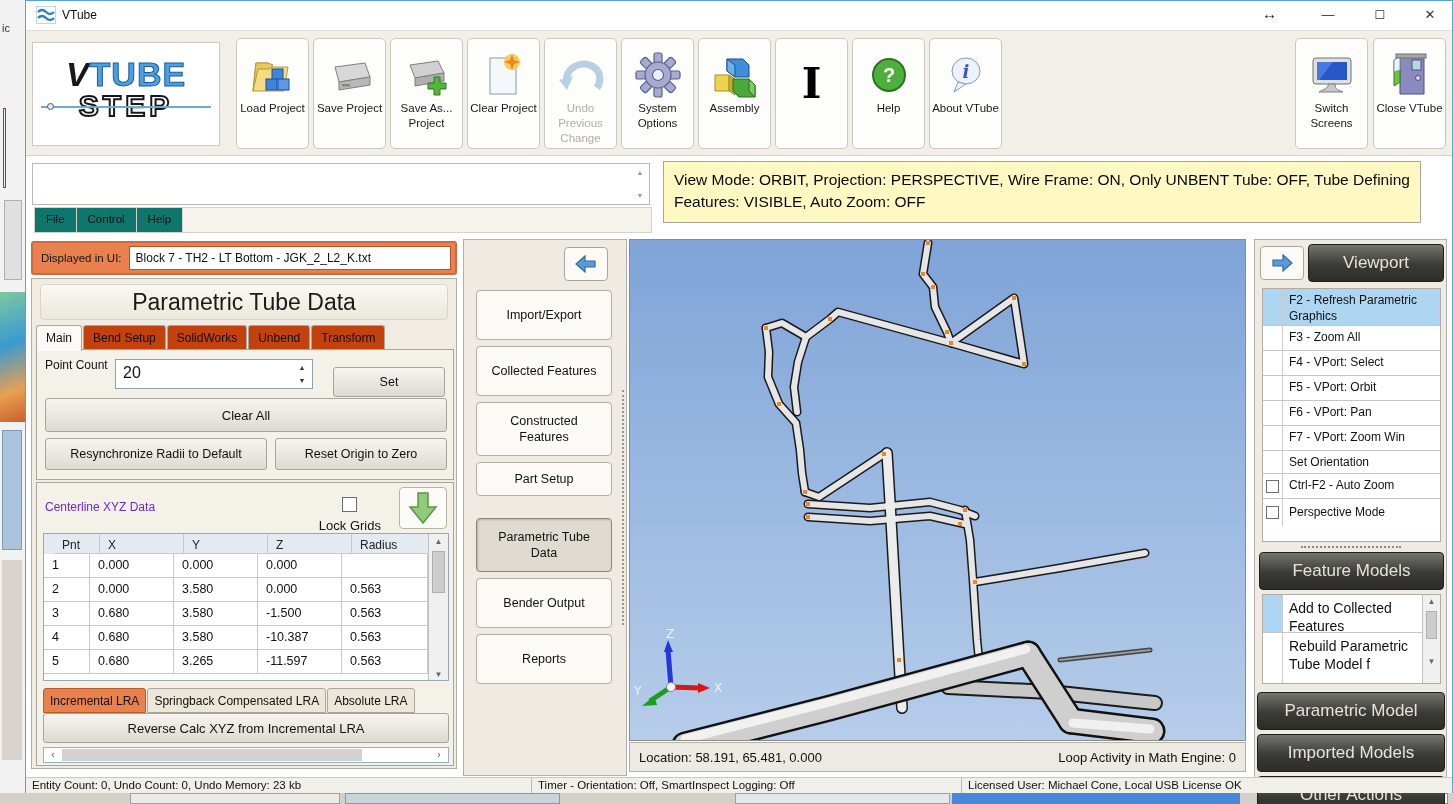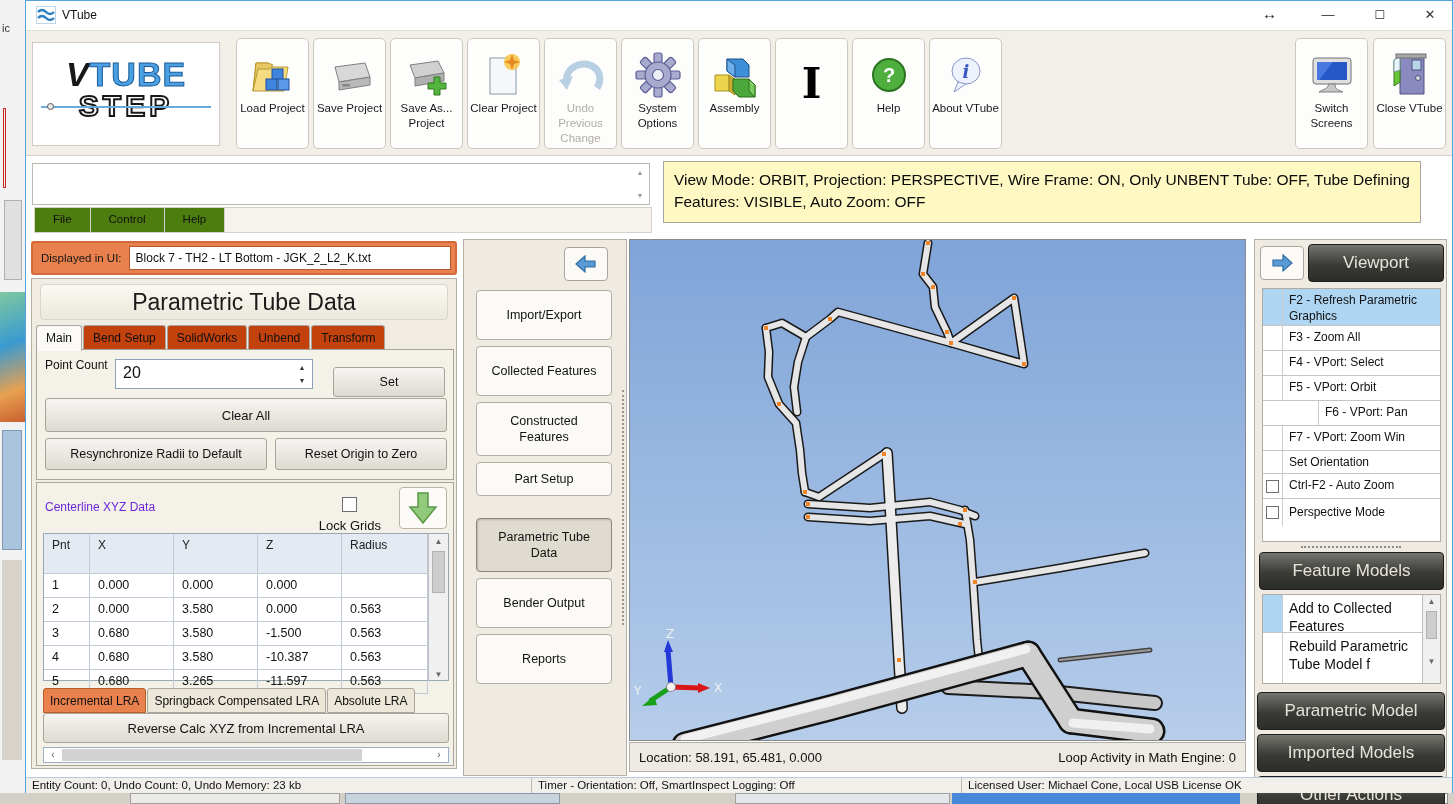--- a/index.html
+++ b/index.html
@@ -55,21 +55,21 @@
   .tbtn .ic { height:52px; display:flex; align-items:center; justify-content:center; }
   .tbtn .lb { font-size:11.5px; color:#1a1a1a; text-align:center; line-height:1.3; }
   .tbtn.disabled .lb { color:#b2aea6; }
   .ibeam-glyph { font-family:"DejaVu Serif", serif; font-size:42px; font-weight:bold; color:#000; line-height:1; }
 
   
   .mini-edit { position:absolute; left:6px; top:162px; width:618px; height:42px; background:#fff; border:1px solid #bdb9b1; }
   .mini-edit .spin { position:absolute; right:2px; top:2px; width:14px; height:36px; font-size:7px; color:#999;
                      display:flex; flex-direction:column; justify-content:space-between; align-items:center; padding:3px 0; }
   .menubar { position:absolute; left:8px; top:206px; width:618px; height:26px; background:#f6f3ec; border:1px solid #d6d2ca; display:flex; }
-  .menu-item { padding:5px 18px; font-size:11.5px; color:#111; border-right:1px solid #d6d2ca; background:#4d7c0f; cursor:default; }
+  .menu-item { padding:5px 11px; font-size:11.5px; color:#111; border-right:1px solid #d6d2ca; background:#0f766e; cursor:default; }
 
   
   .info-panel { position:absolute; left:637px; top:160px; width:758px; height:62px; background:#fef9c3;
                 border:1px solid #a9a59d; padding:7px 10px; font-size:15.5px; color:#0a0a0a; line-height:1.45; }
 
   
   .dui-banner { position:absolute; left:5px; top:240px; width:426px; height:34px; background:#e8814e;
                 border:2px solid #d2693a; border-radius:3px; display:flex; align-items:center; padding:0 4px 0 8px; }
   .dui-banner .lbl { font-size:11.5px; color:#141414; white-space:nowrap; margin-right:7px; }
   .dui-banner .val { flex:1; background:#fff; border:1px solid #b05a2c; height:24px; font-size:12px; color:#111;
@@ -101,21 +101,21 @@
   .grid-box { position:absolute; left:4px; top:203px; width:418px; height:284px; background:#f4f1e9; border:1px solid #a9a59d; }
   .gb-label { position:absolute; left:8px; top:17px; font-size:12px; color:#6d28d9; }
   .lock-row { position:absolute; right:72px; top:14px; display:flex; align-items:center; gap:6px;flex-direction:column; }
   .checkbox { width:15px; height:15px; background:#fff; border:1px solid #6e6e6e; }
   .lock-row .t { font-size:13px; color:#111; }
   .garrow-btn { position:absolute; right:6px; top:4px; width:48px; height:42px; background:#fcfbf8; border:1px solid #b8b4aa; border-radius:4px;
                 display:flex; align-items:center; justify-content:center; }
 
   .xyz-table { position:absolute; left:6px; top:50px; width:406px; height:148px; border:1px solid #9aa8b6; background:#fff; }
   .xt-row { display:flex; height:24px; }
-  .xt-row.hdr { background:#e3eaf1; height:40px; }
+  .xt-row.hdr { background:#e3eaf1; height:20px;justify-content:center; }
   .xt-cell { border-right:1px solid #bfcbd7; border-bottom:1px solid #bfcbd7; font-size:12.5px; color:#111;
              padding:4px 0 0 8px; overflow:hidden; }
   .xt-row.hdr .xt-cell { font-size:12px; color:#222; }
   .c0{width:46px;} .c1{width:84px;} .c2{width:84px;} .c3{width:84px;} .c4{width:86px;}
   .xt-scroll { position:absolute; right:0; top:0; width:20px; height:146px; background:#f0f0f0; border-left:1px solid #c0c0c0; }
   .xt-scroll .a { height:15px; text-align:center; font-size:8px; color:#666; line-height:15px; }
   .xt-scroll .thumb { margin:2px 3px; height:42px; background:#cdcdcd; border:1px solid #b0b0b0; }
   .xt-scroll .sp { height:72px; }
 
   .lra-tabs { position:absolute; left:6px; top:205px; display:flex; }
@@ -629,21 +629,21 @@
             <div class="vpl-lab">F3 - Zoom All</div>
         </div>
         <div class="vpl-item" style="height:25px;">
           <div class="vpl-gut"></div>
             <div class="vpl-lab">F4 - VPort: Select</div>
         </div>
         <div class="vpl-item" style="height:25px;">
           <div class="vpl-gut"></div>
             <div class="vpl-lab">F5 - VPort: Orbit</div>
         </div>
-        <div class="vpl-item" style="height:25px;padding-left:36px;">
+        <div class="vpl-item" style="height:25px;">
           <div class="vpl-gut"></div>
             <div class="vpl-lab">F6 - VPort: Pan</div>
         </div>
         <div class="vpl-item" style="height:25px;">
           <div class="vpl-gut"></div>
             <div class="vpl-lab">F7 - VPort: Zoom Win</div>
         </div>
         <div class="vpl-item" style="height:23px;">
           <div class="vpl-gut"></div>
             <div class="vpl-lab">Set Orientation</div>

